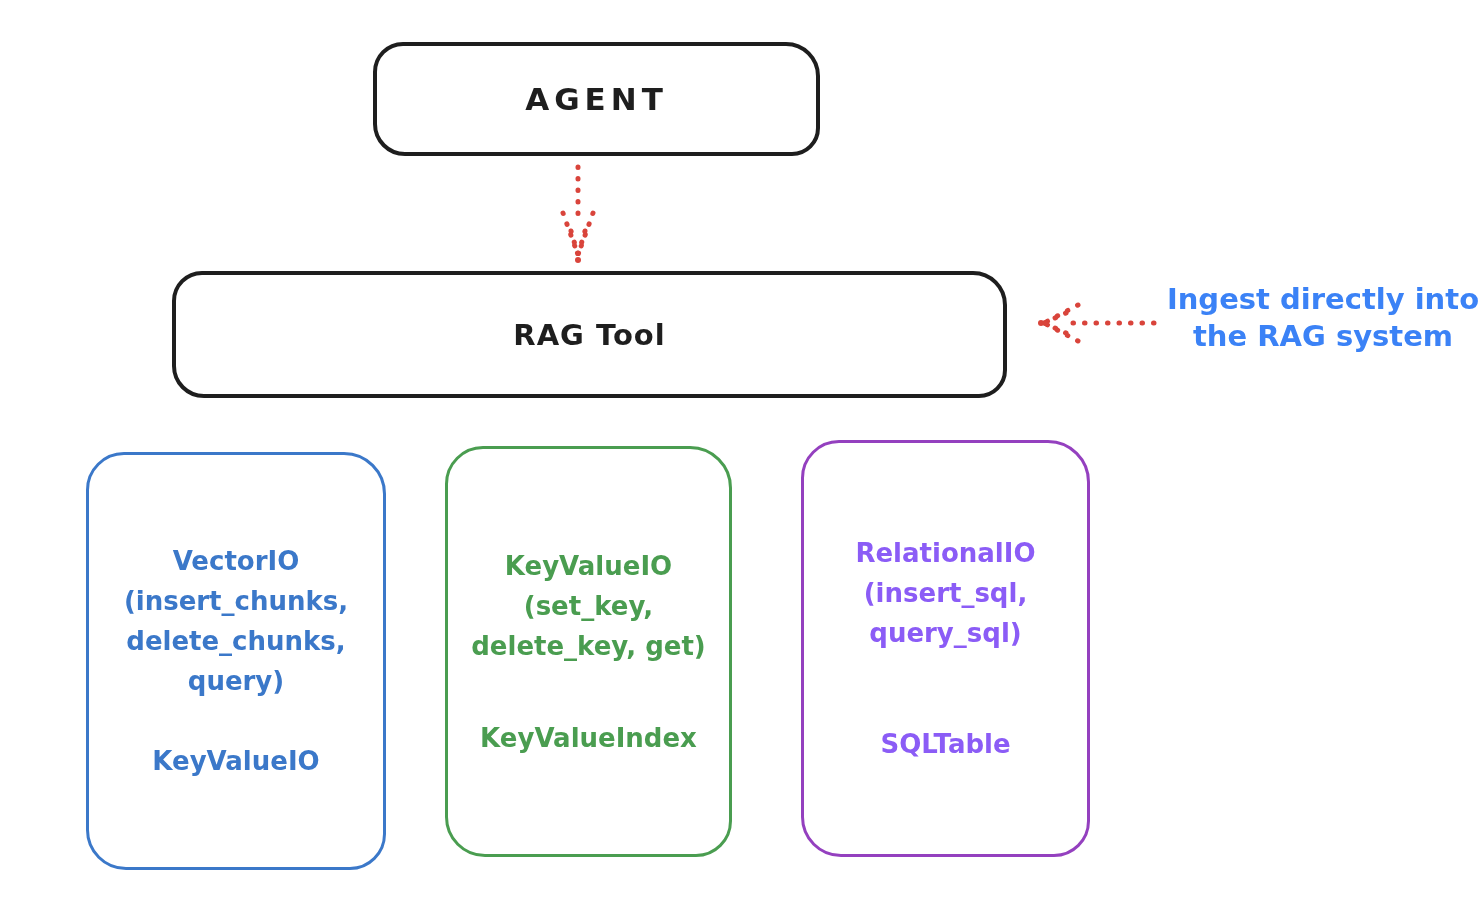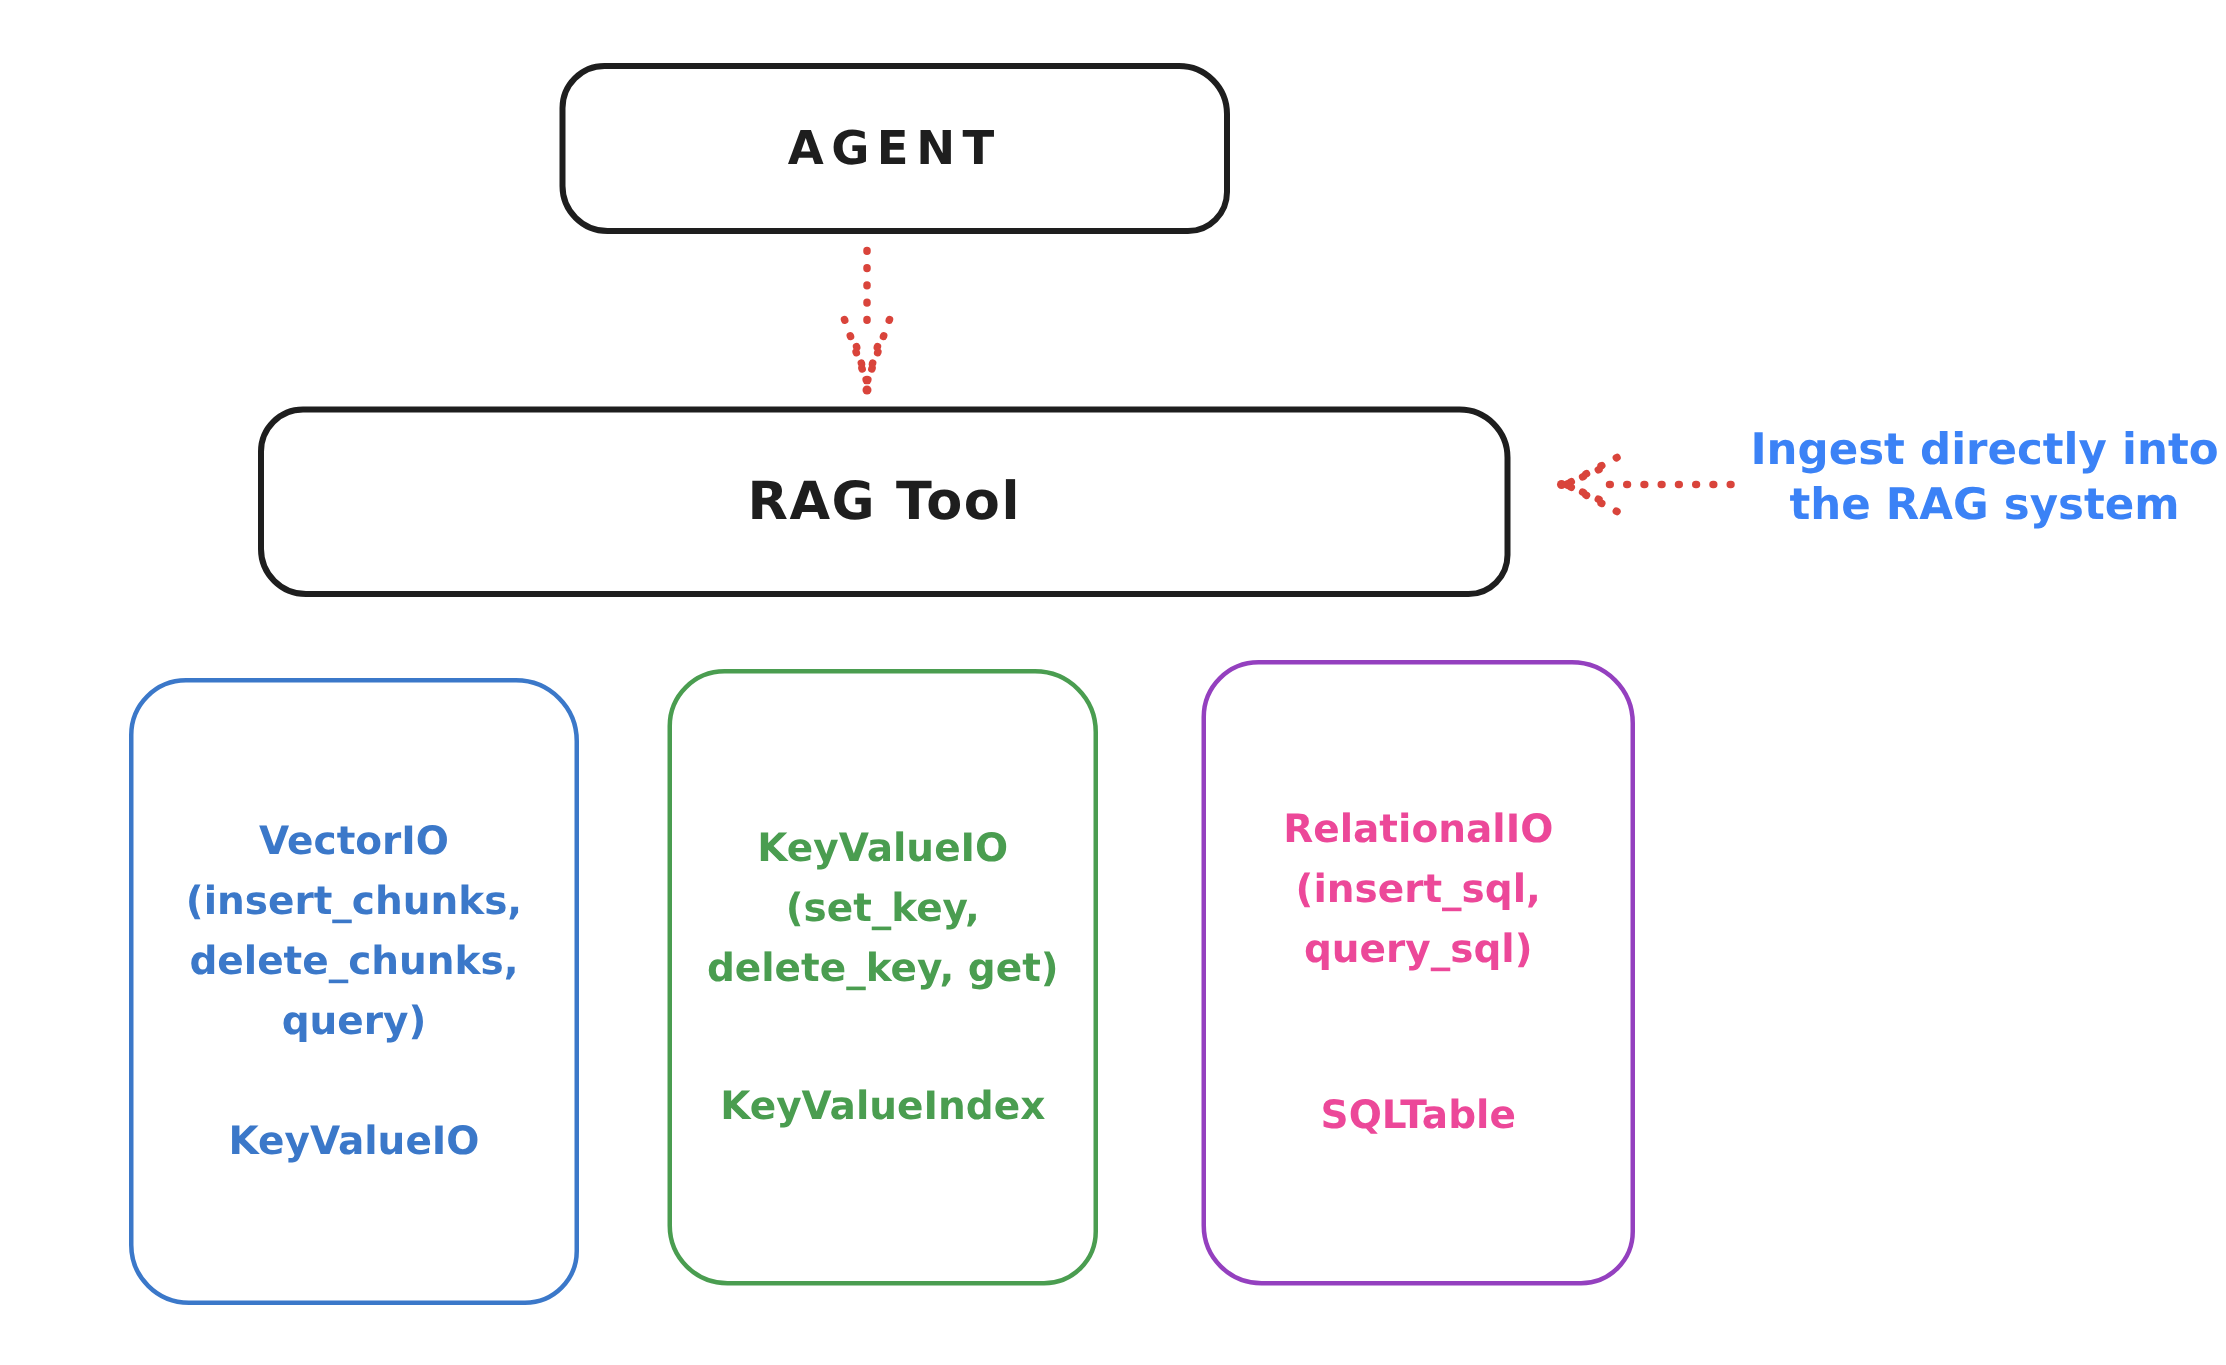--- a/index.html
+++ b/index.html
@@ -33,21 +33,21 @@
   }
   .agent-node {
     left: 353px; top: 42px;
     width: 447px; height: 114px;
     font-size: 31px;
     letter-spacing: 5px;
   }
   .rag-node {
     left: 152px; top: 271px;
     width: 835px; height: 127px;
-    font-size: 35px;
+    font-size: 29px;
     letter-spacing: 1px;
   }
   
   .node-backend {
     border-radius: 38px 42px 36px 40px;
     flex-direction: column;
     font-weight: bold;
     font-size: 26px;
     line-height: 40px;
     text-align: center;
@@ -58,21 +58,21 @@
   .backend-blue {
     left: 66px; top: 452px; width: 300px; height: 418px;
     border: 3.5px solid #3b78c9; color: #3b78c9;
   }
   .backend-green {
     left: 425px; top: 446px; width: 287px; height: 411px;
     border: 3.5px solid #4a9d50; color: #4a9d50; gap: 12px;
   }
   .backend-purple {
     left: 781px; top: 440px; width: 289px; height: 417px;
-    border: 3.5px solid #9440bf; color: #ec4899; gap: 31px;
+    border: 3.5px solid #9440bf; color: #8b5cf6; gap: 31px;
   }
   .arrow-svg { position: absolute; }
   .arrow-stroke {
     stroke: #d9443b;
     stroke-width: 5;
     stroke-linecap: round;
     stroke-dasharray: 0.5 11;
     fill: none;
   }
   .annotation {

